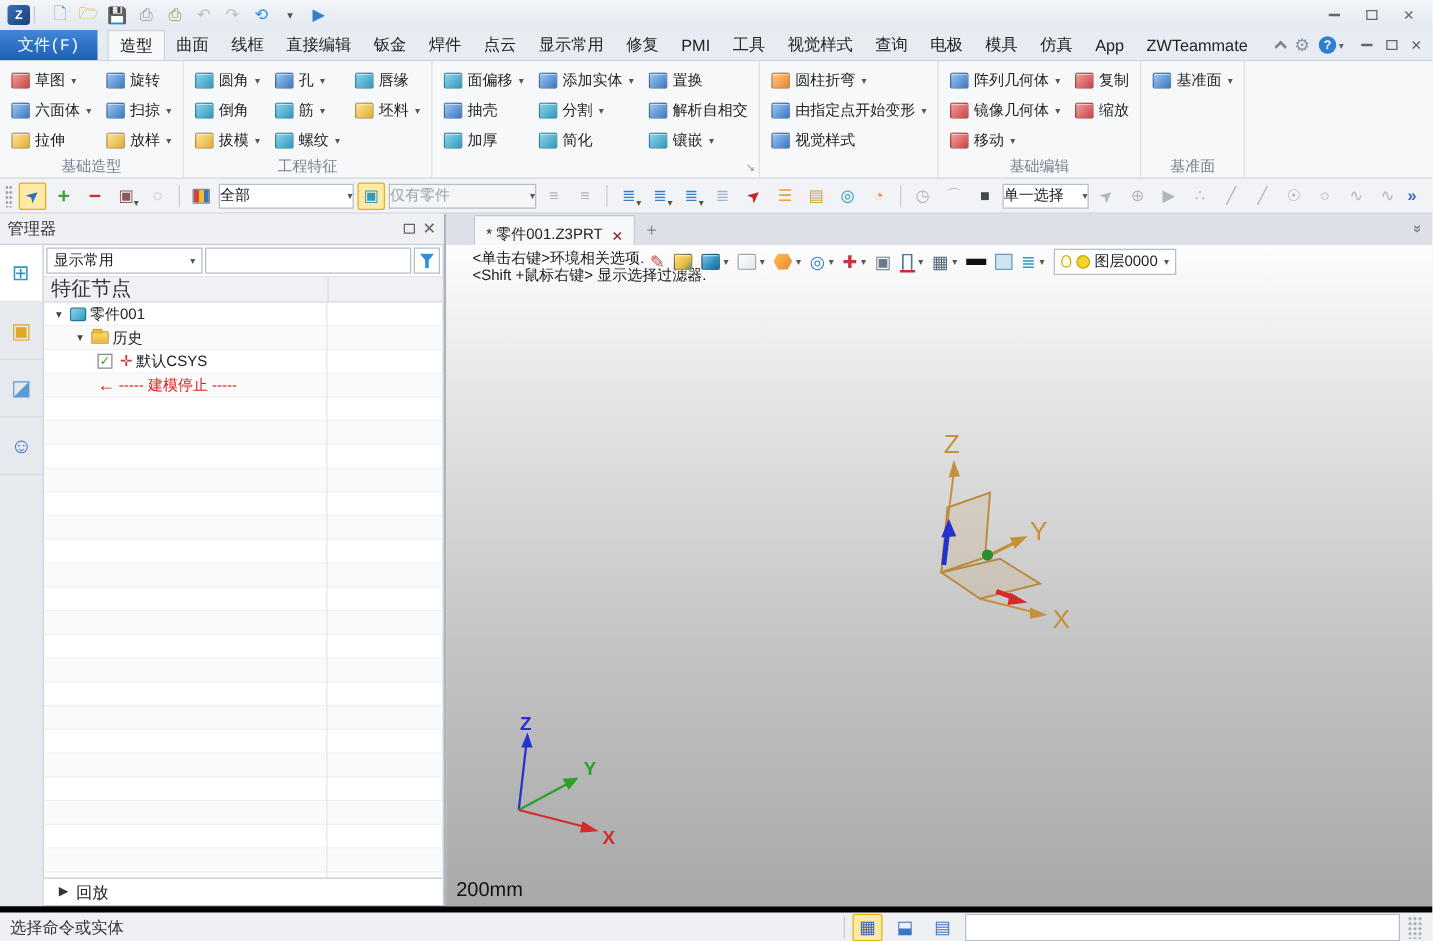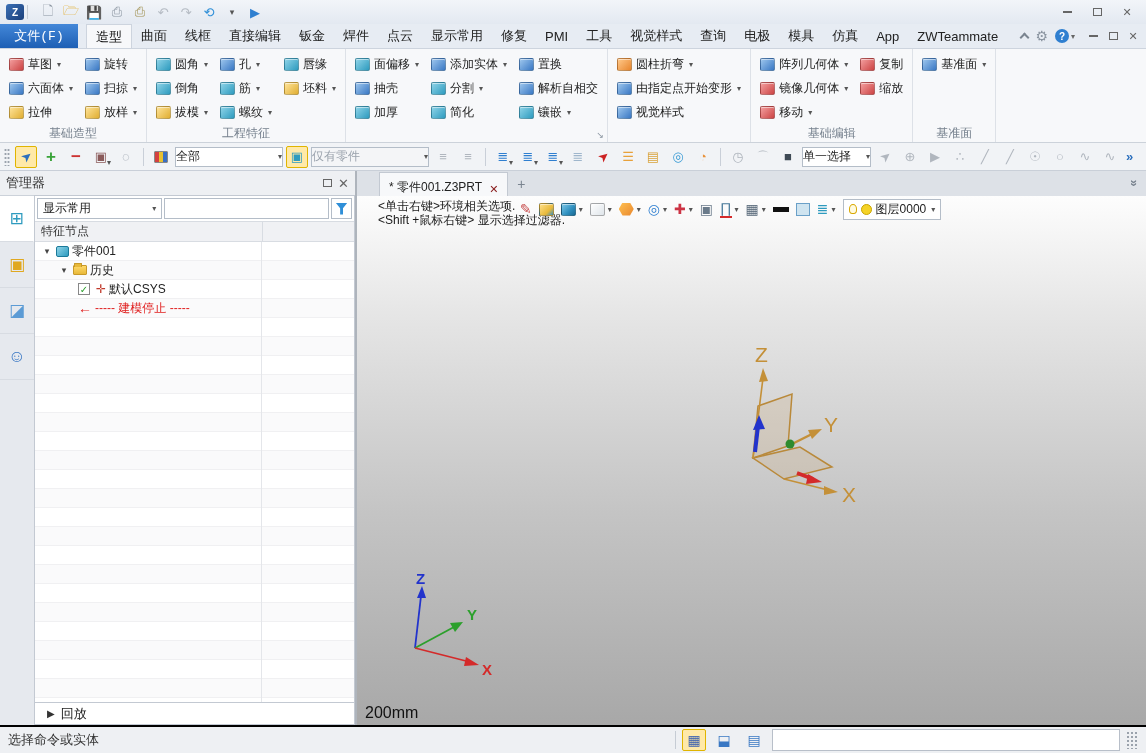--- a/index.html
+++ b/index.html
@@ -79,21 +79,21 @@
   .sidetabs { width:34px; background:#e6e9ee; display:flex; flex-direction:column; border-top:1px solid #ccd2da; }
   .sidetab { height:46px; display:flex; align-items:center; justify-content:center; font-size:17px; border-bottom:1px solid #d8dce2; }
   .sidetab.active { background:#fff; border-right:1px solid #fff; }
   .panelcontent { flex:1; display:flex; flex-direction:column; background:#fff; border:1px solid #c3c9d2; min-width:0; }
   .filterrow { height:26px; display:flex; align-items:center; gap:2px; padding:2px; border-bottom:1px solid #d8dce2; }
   .mcombo { width:144px; height:21px; border:1px solid #b4bdc8; background:#fff; display:flex; align-items:center; padding:0 5px; font-size:12px; }
   .mcombo .cval { flex:1; }
   .minput { flex:1; height:21px; border:1px solid #b4bdc8; font-family:inherit; font-size:12px; padding:0 4px; outline:none; }
   .funnelbtn { width:24px; height:21px; border:1px solid #b4bdc8; background:#fff; display:flex; align-items:center; justify-content:center; }
   .funnel { width:12px; height:12px; background:#2f8fd8; clip-path:polygon(0 0,100% 0,62% 48%,62% 100%,38% 100%,38% 48%); }
-  .colheader { height:20px; background:#f0f1f4; border-bottom:1px solid #d8dce2; display:flex; align-items:center; font-size:12px; color:#333; position:relative; }
+  .colheader { height:20px; background:#f0f1f4; border-bottom:1px solid #d8dce2; display:flex; align-items:center; font-size:16px; color:#333; position:relative; }
   .colheader .c1 { padding-left:6px; flex:1; }
   .colheader .c2 { width:92px; border-left:1px solid #d8dce2; height:100%; }
   .treearea { flex:1; position:relative; overflow:hidden; }
   .treecol2line { position:absolute; top:0; bottom:0; right:92px; width:1px; background:#e4e6ea; }
   .trow { height:19px; display:flex; align-items:center; font-size:12px; border-bottom:1px solid #f0f0f2; }
   .trow:nth-child(odd) { background:#fafafb; }
   .texp { width:12px; text-align:center; color:#444; font-size:9px; flex:0 0 auto; }
   .tico { margin:0 3px; flex:0 0 auto; }
   .folder { width:14px; height:10px; background:linear-gradient(#ffd96a,#e8b93a); border:1px solid #c89a2a; border-radius:1px; position:relative; display:inline-block; }
   .folder::before { content:""; position:absolute; top:-3px; left:0; width:6px; height:3px; background:#e8b93a; border:1px solid #c89a2a; border-bottom:none; border-radius:1px 1px 0 0; }
@@ -126,21 +126,21 @@
   .bluesq { width:14px; height:13px; background:#cfe4f0; border:1px solid #6aa0c8; display:inline-block; }
   .redline { border-bottom:2px solid #d42a2a; }
   .layercombo { height:21px; background:#fff; border:1px solid #b4bdc8; display:flex; align-items:center; gap:4px; padding:0 5px; font-size:12px; }
   .bulb { width:8px; height:10px; border-radius:50% 50% 40% 40%; border:1.5px solid #d9a800; background:#fffbe0; display:inline-block; }
   .ldot { width:11px; height:11px; border-radius:50%; background:#f5d327; border:1px solid #c9a500; display:inline-block; }
   .scalelabel { position:absolute; left:8px; bottom:3px; font-size:16px; color:#111; font-family:"Liberation Sans",sans-serif; }
   .csyssvg { position:absolute; left:343px; top:134px; }
   .triadsvg { position:absolute; left:33px; top:374px; }
 
   
-  .statusbar { height:28px; background:#eef0f3; border-top:2px solid #000000; display:flex; align-items:center; padding:0 8px; gap:8px; flex:0 0 auto; }
+  .statusbar { height:28px; background:#eef0f3; border-top:5px solid #000000; display:flex; align-items:center; padding:0 8px; gap:8px; flex:0 0 auto; }
   .statmsg { color:#333; font-size:13px; }
   .statright { margin-left:auto; display:flex; align-items:center; gap:6px; }
   .statsep { width:1px; height:18px; background:#c6ccd4; }
   .stati { width:24px; height:22px; display:flex; align-items:center; justify-content:center; font-size:14px; border:1px solid transparent; border-radius:2px; }
   .stati.hl { background:#ffe9a8; border-color:#e0b400; }
   .statinput { width:348px; height:22px; border:1px solid #b8bfc9; background:#fff; font-family:inherit; outline:none; padding:0 4px; }
   .statgrip { width:12px; height:18px; background-image:radial-gradient(circle,#9aa2ac 1px,transparent 1.2px); background-size:4px 4px; }
 </style>
 </head>
 <body>

